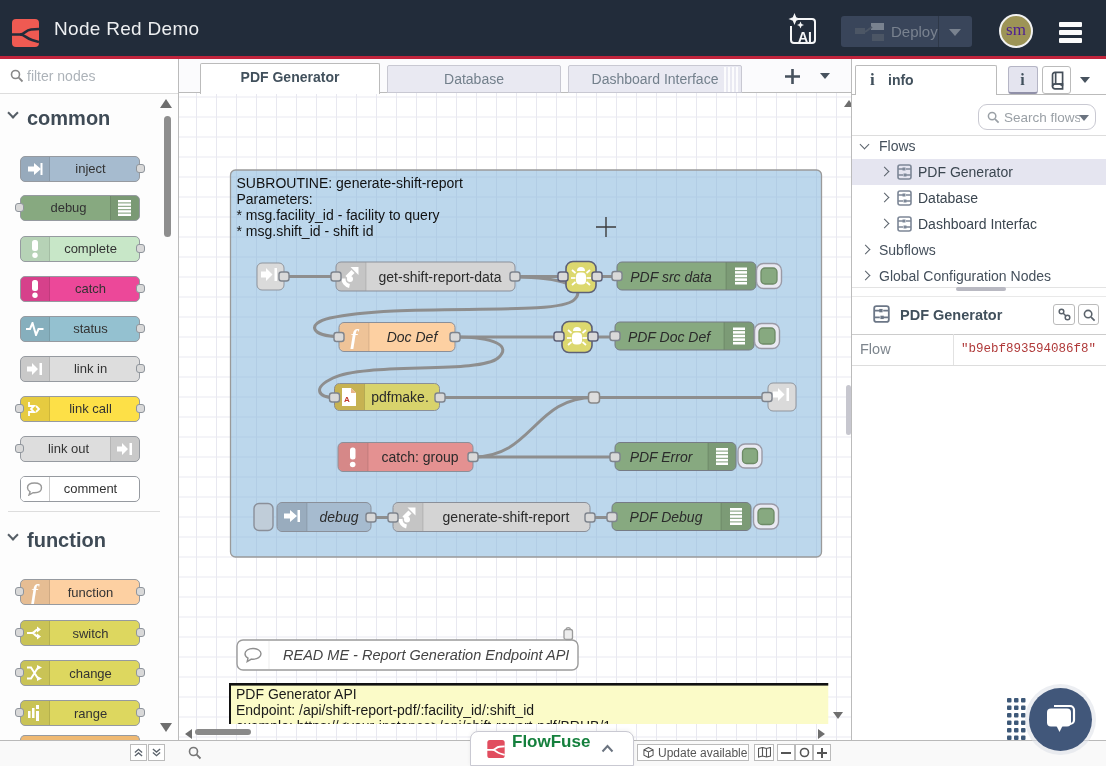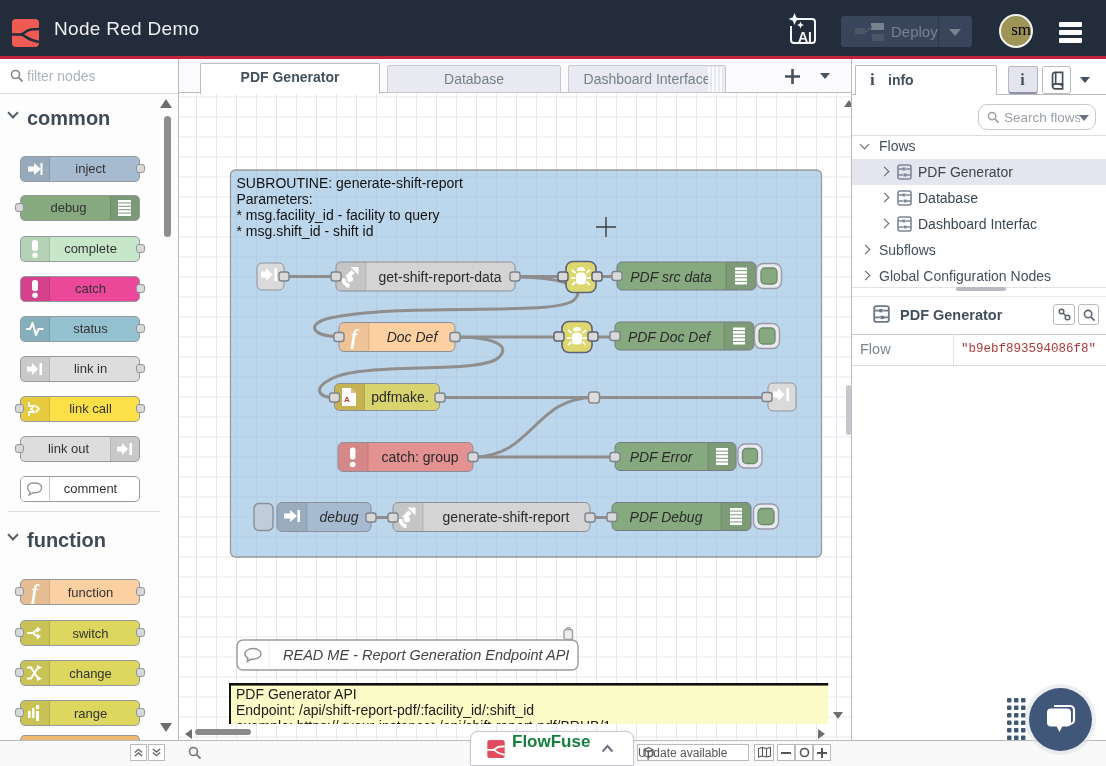--- a/index.html
+++ b/index.html
@@ -7,21 +7,21 @@
 #page{position:relative;width:1106px;height:766px;background:#fff}
 
 #header{position:absolute;left:0;top:0;width:1106px;height:56px;background:#222c3a}
 #redline{position:absolute;left:0;top:56px;width:1106px;height:3px;background:#c2243c}
 #title{position:absolute;left:54px;top:18px;font-size:19px;color:#edeff1;letter-spacing:.3px}
 #deploy{position:absolute;left:841px;top:16px;width:131px;height:31px;background:#39455a;border-radius:3px}
 #deploy .dtext{position:absolute;left:50px;top:7px;font-size:15px;color:#79828f}
 #deploy .dsep{position:absolute;right:33px;top:0;width:1px;height:31px;background:#2e3848}
 #deploy .dcaret{position:absolute;right:11px;top:13px;width:0;height:0;border:6px solid transparent;border-top:7px solid #79828f}
 #avatar{position:absolute;left:999px;top:14px;width:34px;height:34px;border-radius:50%;background:#9d9456;border:2.5px solid #f2f2f2}
-#avatar span{position:absolute;left:0;right:0;top:4px;text-align:right;font-family:"Liberation Serif",serif;font-size:17px;color:#000000}
+#avatar span{position:absolute;left:0;right:0;top:4px;text-align:center;font-family:"Liberation Serif",serif;font-size:17px;color:#4c1d95}
 .hbar{position:absolute;left:1059px;width:23px;height:4.5px;background:#fbfbfb;border-radius:1px}
 
 #palette{position:absolute;left:0;top:59px;width:179px;height:681px;background:#fdfdfd;border-right:1px solid #bbb}
 #psearch{position:absolute;left:0;top:0;width:178px;height:35px;background:#fff;border-bottom:1px solid #ddd}
 #psearch span{position:absolute;left:27px;top:9px;font-size:14px;color:#adb3b9}
 .cathead{position:absolute;left:27px;font-size:20px;font-weight:bold;color:#3f4b56}
 .catchev{position:absolute;left:9px;width:8px;height:8px;border-right:2px solid #565e66;border-bottom:2px solid #565e66}
 .pn{position:absolute;left:19.5px;width:120px;height:26px;border:1px solid #969aa0;border-radius:5px;font-size:13px;color:#333}
 .pi{position:absolute;left:0;top:0;width:29px;height:24px;background:rgba(0,0,0,.09);border-right:1px solid rgba(0,0,0,.10);border-radius:4px 0 0 4px;display:flex;align-items:center;justify-content:center}
 .pir{left:auto;right:0;border-right:none;border-left:1px solid rgba(0,0,0,.10);border-radius:0 4px 4px 0}
@@ -240,21 +240,21 @@
         <path d="M0 9 L6 0 L12 9z" fill="#6e6e6e"></path>
       </svg>
 <div id="pscroll"></div>
 <svg class="ab" style="left:160px;top:664px" width="12" height="9">
         <path d="M0 0 L6 9 L12 0z" fill="#6e6e6e"></path>
       </svg>
 </div>
 <div id="tabbar">
 <div class="tab tabactive" style="left:21px;width:180px">PDF Generator</div>
 <div class="tab" style="left:208px;width:174px">Database</div>
-<div class="tab" style="left:389px;width:158px">Dashboard Interface<span style="position:absolute;right:1px;top:1px;width:16px;height:25px;background:repeating-linear-gradient(90deg,rgba(255,255,255,.85) 0 2px,rgba(233,233,242,0) 2px 4px)"></span></div>
+<div class="tab" style="left:389px;width:174px">Dashboard Interface<span style="position:absolute;right:1px;top:1px;width:16px;height:25px;background:repeating-linear-gradient(90deg,rgba(255,255,255,.85) 0 2px,rgba(233,233,242,0) 2px 4px)"></span></div>
 <svg class="ab" style="left:605px;top:9px" width="17" height="17" viewBox="0 0 17 17">
         <path d="M8.5 1 v15 M1 8.5 h15" stroke="#47525e" stroke-width="2.6"></path>
       </svg>
 <div class="ab" style="left:641px;top:14px;width:0;height:0;border:5.5px solid transparent;border-top:6.5px solid #47525e"></div>
 </div>
 <div id="canvas">
 <svg class="ab" style="left:0;top:0" width="672" height="647" viewBox="179 93 672 647" font-family="Liberation Sans">
 
 <rect x="230.5" y="170" width="591" height="387" rx="5" fill="rgba(133,182,220,0.55)" stroke="#9a9a9a" stroke-width="1.3"></rect>
 <g font-size="14" fill="#111">
@@ -595,21 +595,21 @@
       </svg></div>
 <div class="fbtn" style="left:148px;width:17px"><svg width="9" height="9" viewBox="0 0 10 10" style="margin-top:3px">
         <path d="M1 1 l4 3.5 4 -3.5 M1 5 l4 3.5 4 -3.5" stroke="#5a626b" stroke-width="1.5" fill="none"></path>
       </svg></div>
 <svg class="ab" style="left:188px;top:746px" width="14" height="14" viewBox="0 0 14 14">
       <circle cx="5.5" cy="5.5" r="4" stroke="#777" stroke-width="1.6" fill="none"></circle>
       <path d="M8.7 8.7 L12.5 12.5" stroke="#777" stroke-width="1.8"></path>
     </svg>
 <div class="fbtn" style="left:637px;width:112px;text-align:left"><svg width="11" height="11" viewBox="0 0 12 12" style="position:absolute;left:5px;top:2.5px">
         <path d="M6 0.5 L11 3 v6 L6 11.5 L1 9 V3z M1 3 l5 2.5 L11 3 M6 5.5 V11.5" stroke="#555" stroke-width="1.1" fill="none"></path>
-      </svg><span style="line-height:16px">Update available</span></div>
+      </svg><span style="margin-left:20px;line-height:16px">Update available</span></div>
 <div class="fbtn" style="left:754px;width:20px"><svg width="13" height="11" viewBox="0 0 13 11" style="margin-top:2.5px">
         <path d="M0.5 1.5 L4.5 0.5 L8.5 1.5 L12.5 0.5 V9 L8.5 10 L4.5 9 L0.5 10z M4.5 0.5 V9 M8.5 1.5 V10" stroke="#555" stroke-width="1.1" fill="none"></path>
       </svg></div>
 <div class="fbtn" style="left:777px;width:18px"><svg width="10" height="10" viewBox="0 0 10 10" style="margin-top:3px">
         <path d="M0 5 h10" stroke="#555" stroke-width="2"></path>
       </svg></div>
 <div class="fbtn" style="left:795px;width:18px"><svg width="11" height="11" viewBox="0 0 11 11" style="margin-top:2.5px">
         <circle cx="5.5" cy="5.5" r="4" stroke="#555" stroke-width="1.6" fill="none"></circle>
       </svg></div>
 <div class="fbtn" style="left:813px;width:18px"><svg width="10" height="10" viewBox="0 0 10 10" style="margin-top:3px">

